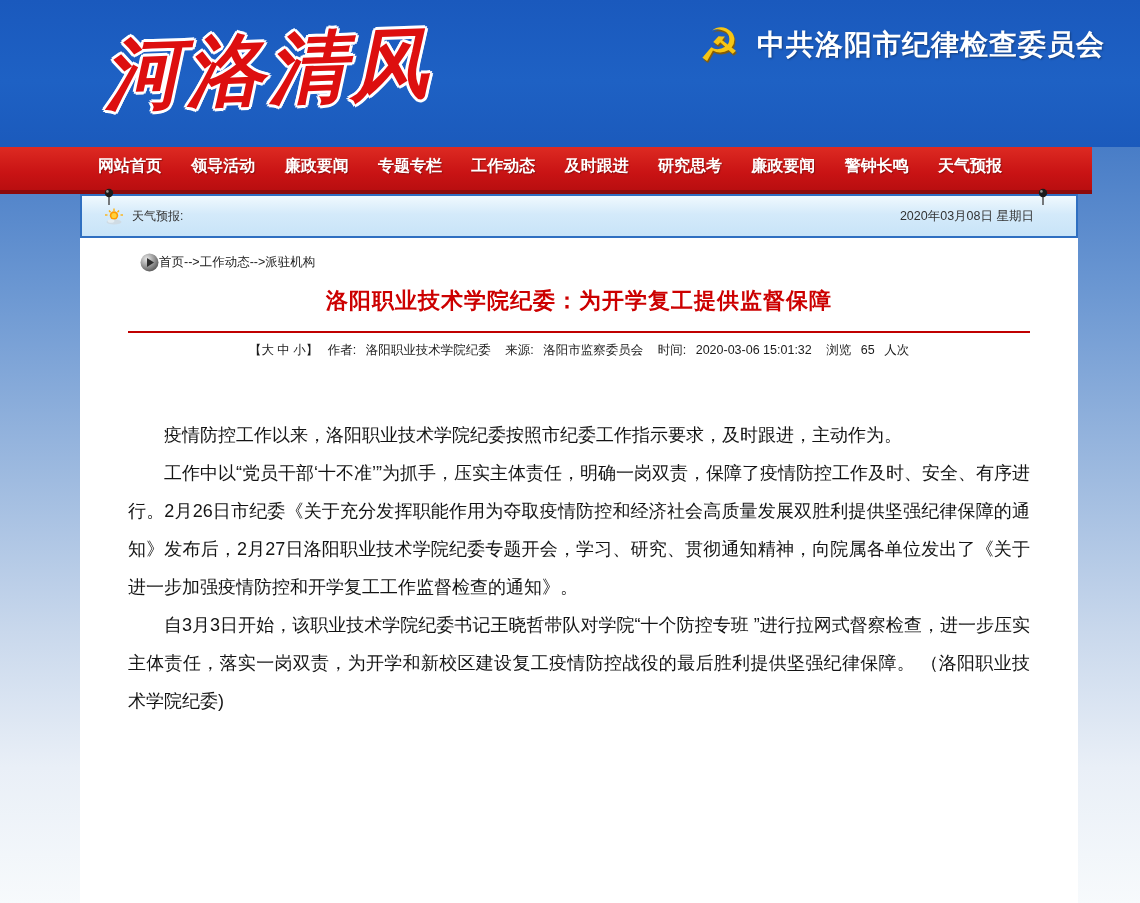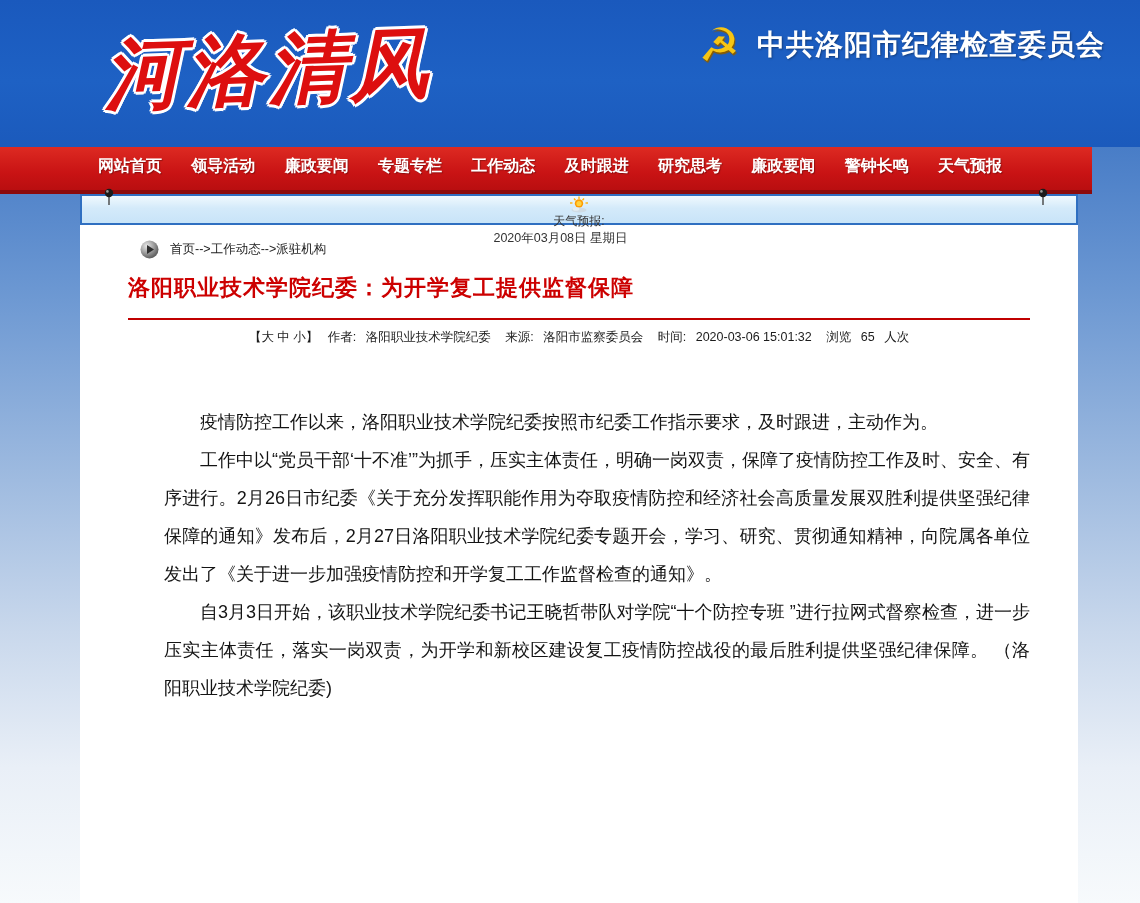--- a/index.html
+++ b/index.html
@@ -51,56 +51,55 @@
   }
   .nav-item {
     color:#fff; font-weight:bold; font-size:16px; text-decoration:none;
     white-space:nowrap; text-shadow:1px 1px 1px rgba(0,0,0,.3); cursor:pointer;
   }
 
   
   .main-wrap { position:absolute; left:80px; top:194px; width:998px; height:709px; }
 
   .info-bar {
-    position:relative; width:998px; height:31px;
+    position:relative; width:998px; height:44px;
     background:linear-gradient(180deg,#f0f9fe 0%,#d4eafa 45%,#c8e4f8 100%);
     border:2px solid #2f6fc1;
-    display:flex; align-items:center; padding:0 14px;flex-direction:column;
+    display:flex; align-items:center; padding:0 14px;
   }
   .pin { position:absolute; top:-8px; width:10px; height:18px; }
   .pin-left { left:22px; }
   .pin-right { right:28px; }
   .sun-icon { width:20px; height:17px; margin:0 8px 0 8px; }
   .weather-label { font-size:12px; color:#333; }
   .info-spacer { flex:1; }
-  .date-text { font-size:12.5px; color:#333; margin-right:37px; }
+  .date-text { font-size:12.5px; color:#333; margin-right:28px; }
 
   .content {
     width:998px; height:678px; background:#ffffff; padding:0 48px;
   }
 
   .breadcrumb-row {
-    display:flex; align-items:center; gap:11px; padding-top:13px; height:36px;
+    display:flex; align-items:center; padding-top:13px; height:36px;
   }
   .play-icon { width:19px; height:19px; flex:0 0 auto; margin-left:12px; }
   .breadcrumb-text { font-size:12.5px; color:#1c1c1c; }
 
   .article-title {
-    margin-top:12px; 
+    margin-top:12px; text-align:center;
     color:#cc0000; font-size:22px; font-weight:bold; letter-spacing:1px;
   }
   .title-rule { border:none; border-top:2px solid #c00000; margin:11px 0 9px 0; }
   .meta-line { text-align:center; font-size:12.5px; color:#1c1c1c; white-space:nowrap; }
   .meta-line span { margin:0 3px; }
   .meta-gap { margin-left:8px !important;text-align:center; }
 
   .article-body {
     margin-top:57px; font-size:18px; line-height:38px; color:#141414;
     text-align:justify;
-    margin-left:36px;
   }
   .article-body p { margin:0; text-indent:2em; }
 </style>
 </head>
 <body>
 
 <div class="page">
 
   <div class="site-header">
     <div class="logo">河洛清风</div>

